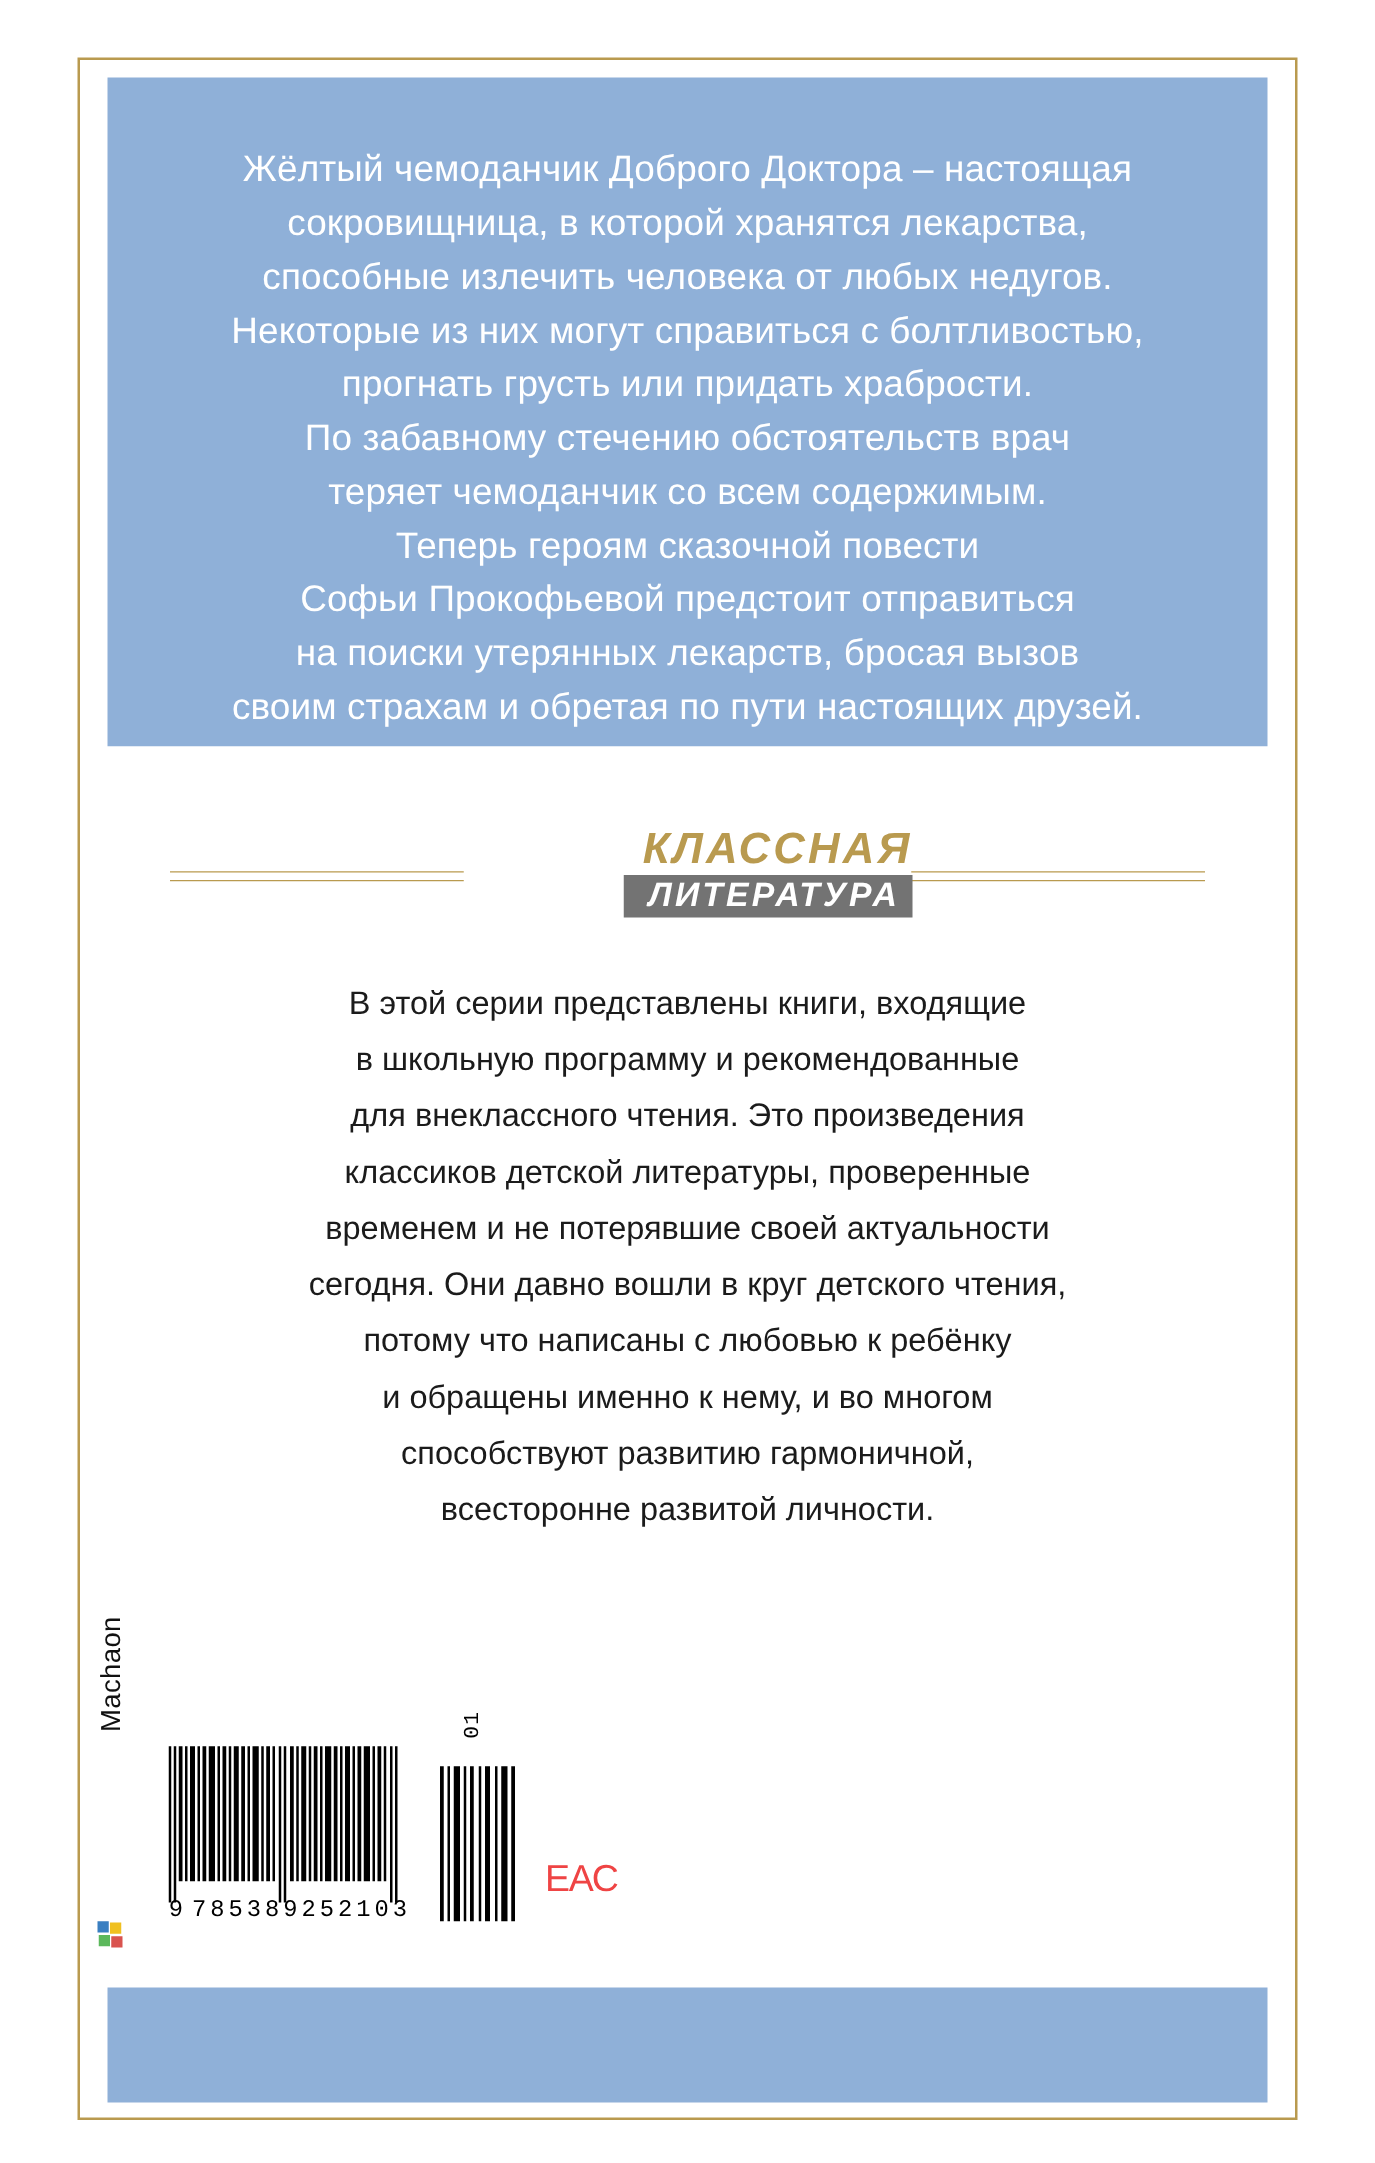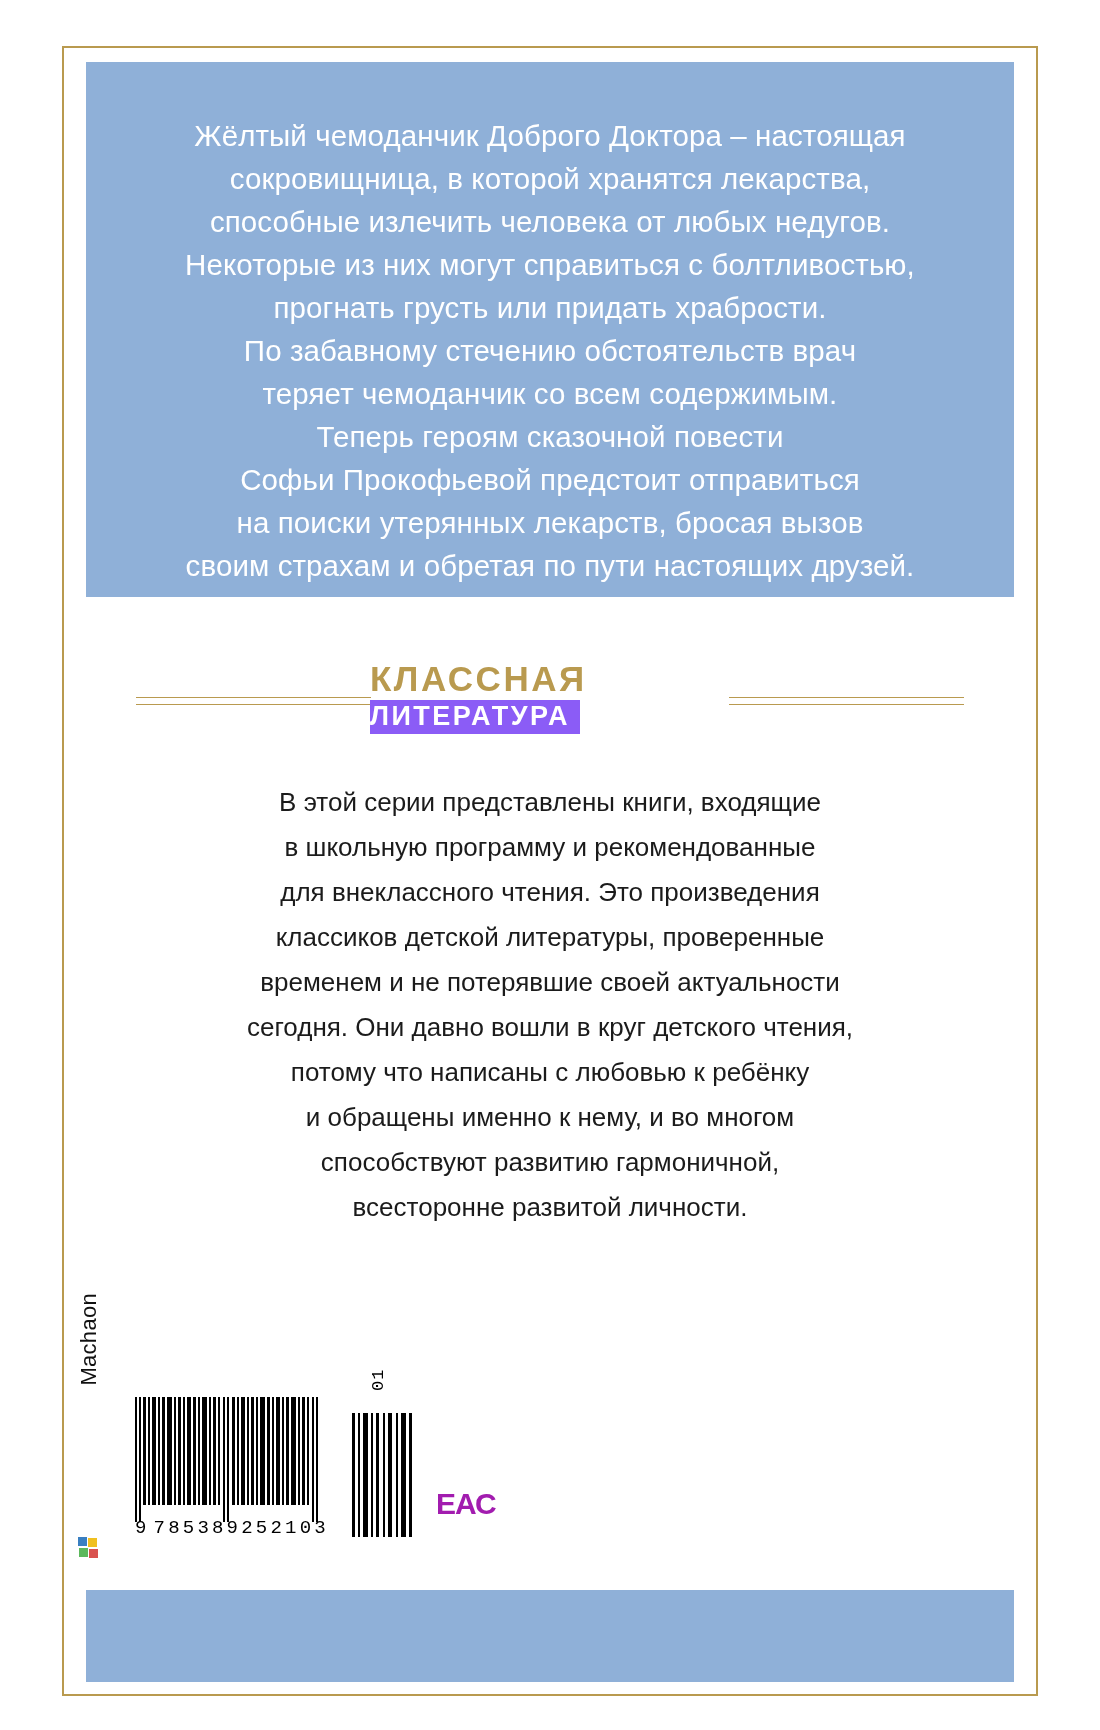--- a/index.html
+++ b/index.html
@@ -75,40 +75,41 @@
   .series-rule.left  { left: 50px;  width: 235px; }
   .series-rule.right { right: 50px; width: 235px; }
   .series-rule.left2  { left: 50px;  width: 235px; top: 44px; }
   .series-rule.right2 { right: 50px; width: 235px; top: 44px; }
 
   .series-words {
     position: absolute;
     left: 50%;
     top: 0;
     transform: translateX(-50%);
-    text-align: left;
+    text-align: right;
     width: 360px;
+    font-style: italic;
   }
   .series-line1 {
     display: block;
     color: #b99a4f;
     font-size: 35px;
     font-weight: bold;
     letter-spacing: 2.5px;
     line-height: 38px;
   }
   .series-line2 {
     display: inline-block;
     margin-top: 2px;
-    background: #8b5cf6;
+    background: #737373;
     color: #ffffff;
     font-size: 27px;
     font-weight: bold;
     letter-spacing: 2.5px;
-    padding: 2px 10px 3px 0;
+    padding: 2px 10px 3px 20px;
     line-height: 29px;
   }
 
   
   .series-desc {
     position: absolute;
     left: 86px;
     top: 780px;
     width: 928px;
     color: #1b1b1b;
@@ -262,23 +263,23 @@
     transform: rotate(-90deg);
     transform-origin: left top;
     letter-spacing: 1px;
   }
 
   .eac {
     position: absolute;
     left: 360px;
     top: 92px;
     font-size: 30px;
-    font-weight: bold;
+    font-weight: normal;
     letter-spacing: -1px;
-    color: #a21caf;
+    color: #ef4444;
     font-family: "Liberation Sans", sans-serif;
   }
 
   
   .bottom-band {
     position: absolute;
     left: 86px;
     top: 1590px;
     width: 928px;
     height: 92px;

